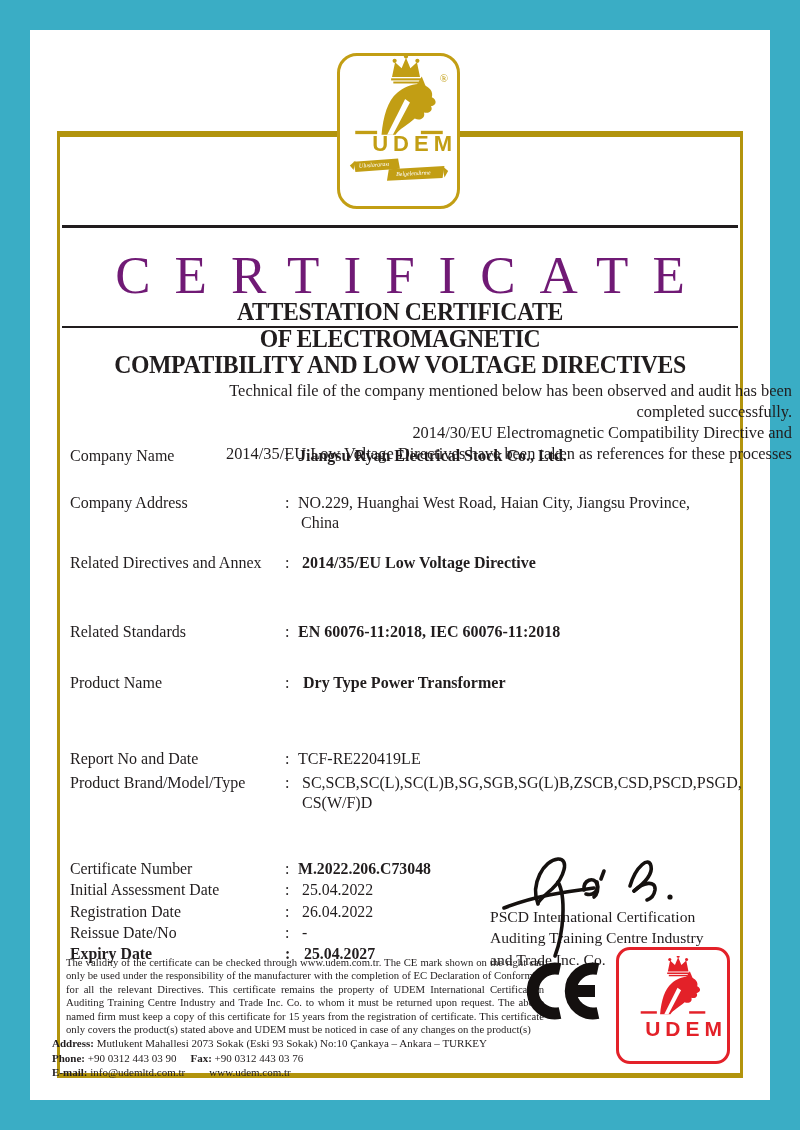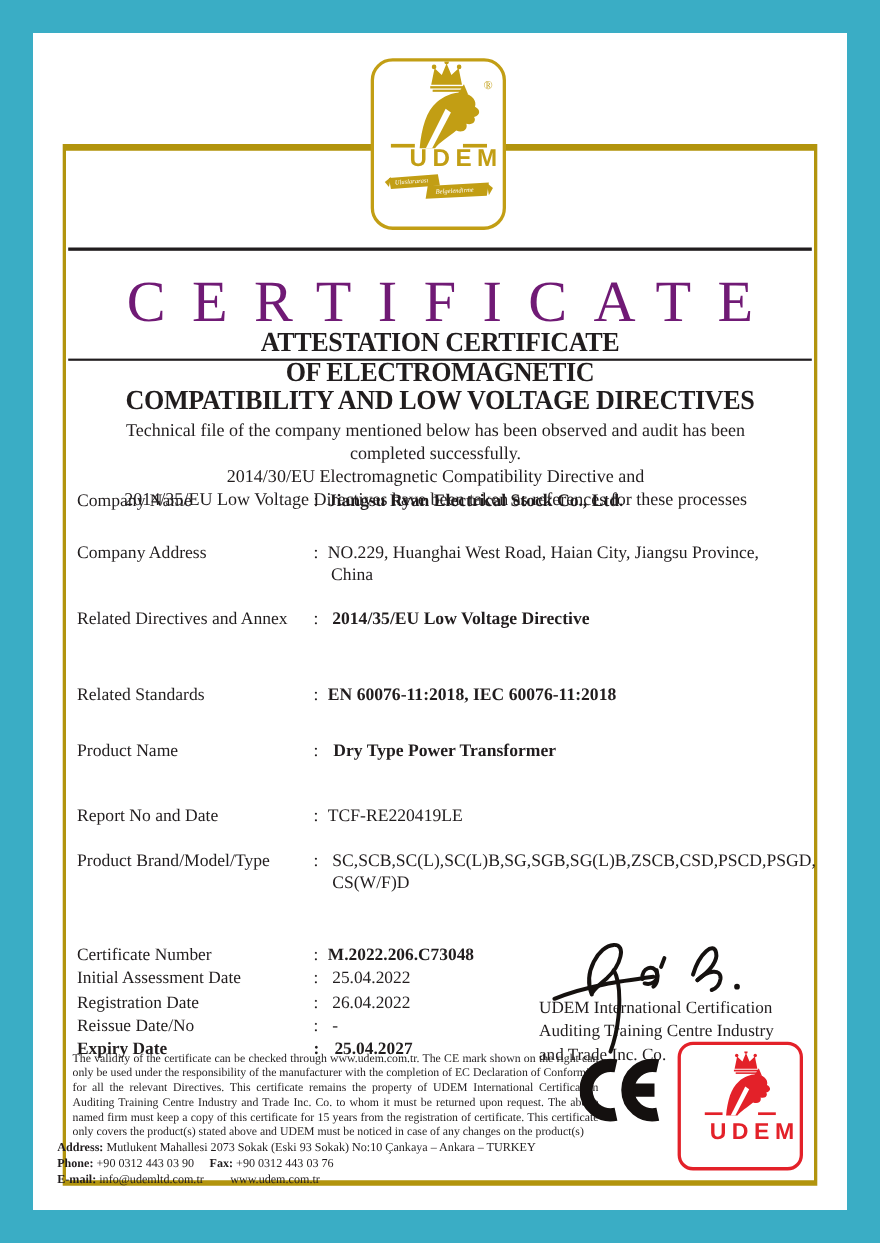--- a/index.html
+++ b/index.html
@@ -17,21 +17,21 @@
   .brand-word{font-family:"Liberation Sans",sans-serif;font-weight:bold;letter-spacing:5px;line-height:1;text-indent:5px;text-align:right;}
   .logo-box.gold .brand-word{font-size:22px;margin-top:-7px;color:#c29e14;}
   .logo-box.red .brand-word{font-size:21px;margin-top:0px;color:#e32129;}
   .ribbon{display:block;margin:1px auto 0;}
 
   
   .title-block{position:absolute;left:62px;top:225px;width:676px;border-top:3px solid #211d1e;border-bottom:2px solid #211d1e;text-align:center;padding:2px 0 6px;}
   .title-block h1{margin:16px;font-size:53px;font-weight:normal;letter-spacing:24px;text-indent:24px;line-height:1.1;color:#701a75;}
 
   .subtitle{position:absolute;left:0;top:299px;width:800px;text-align:center;font-weight:bold;font-size:25px;line-height:26.5px;letter-spacing:-0.4px;transform:scaleX(0.95);transform-origin:50% 0;}
-  .intro{position:absolute;left:0;top:380px;width:792px;text-align:center;font-size:16.4px;line-height:21px;}
+  .intro{position:absolute;left:0;top:380px;width:792px;text-align:right;font-size:16.4px;line-height:21px;}
 
   
   .fieldrow{position:absolute;left:70px;width:640px;display:grid;grid-template-columns:215px 13px auto;font-size:16px;line-height:20px;}
   .fieldrow .val{white-space:nowrap;}
   .fieldrow .val.wrap{white-space:normal;}
   .b{font-weight:bold;}
   .cont{padding-left:3px;}
 
   
   .certblock{position:absolute;left:70px;top:858px;width:430px;}
@@ -142,21 +142,21 @@
     <div>:</div>
     <div class="val b">EN 60076-11:2018, IEC 60076-11:2018</div>
   </div>
 
   <div class="fieldrow" style="top:673px">
     <div>Product Name</div>
     <div>:</div>
     <div class="val b" style="padding-left:5px">Dry Type Power Transformer</div>
   </div>
 
-  <div class="fieldrow" style="top:732px">
+  <div class="fieldrow" style="top:749px">
     <div>Report No and Date</div>
     <div>:</div>
     <div class="val">TCF-RE220419LE</div>
   </div>
 
   <div class="fieldrow" style="top:773px">
     <div>Product Brand/Model/Type</div>
     <div>:</div>
     <div class="val wrap">
       <div style="padding-left:4px">SC,SCB,SC(L),SC(L)B,SG,SGB,SG(L)B,ZSCB,CSD,PSCD,PSGD,</div>
@@ -200,21 +200,21 @@
         <path d="M60,38 C68,52 66,88 57,112"></path>
         <path d="M86,46 C85,36 96,32 99,40 C101,47 95,52 88,50"></path>
         <path d="M99,38 C101,45 99,51 96,53"></path>
         <path d="M106,27 L103,35"></path>
         <path d="M132,42 C138,22 151,12 153,22 C155,31 144,41 136,47"></path>
         <path d="M136,47 C145,38 158,36 157,46 C156,52 152,55 149,56"></path>
       </g>
       <circle cx="172" cy="53" r="2.6" fill="#15110f"></circle>
     </svg>
     <div class="issuer">
-      <div>UDEM International Certification</div>
+      <div>PSCD International Certification</div>
       <div>Auditing Training Centre Industry</div>
       <div>and Trade Inc. Co.</div>
     </div>
   </div>
 
   <p class="fineprint">The validity of the certificate can be checked  through www.udem.com.tr.  The CE  mark shown on the right can only be used under the responsibility of the manufacturer with the completion of EC Declaration of Conformity for all the relevant Directives. This certificate remains the property of UDEM International Certification Auditing Training Centre Industry and Trade Inc. Co. to whom it must be returned upon request. The above named firm must keep a copy of this certificate for 15 years from the registration of certificate. This certificate only covers the product(s) stated above and UDEM  must be noticed in case of any changes on the product(s)</p>
 
   <svg class="ce-svg" width="76" height="58" viewBox="0 0 76 58">
     <g fill="none" stroke="#14100f" stroke-width="12">
       <path d="M33,7 A22.5,22.5 0 1 0 33,51"></path>

